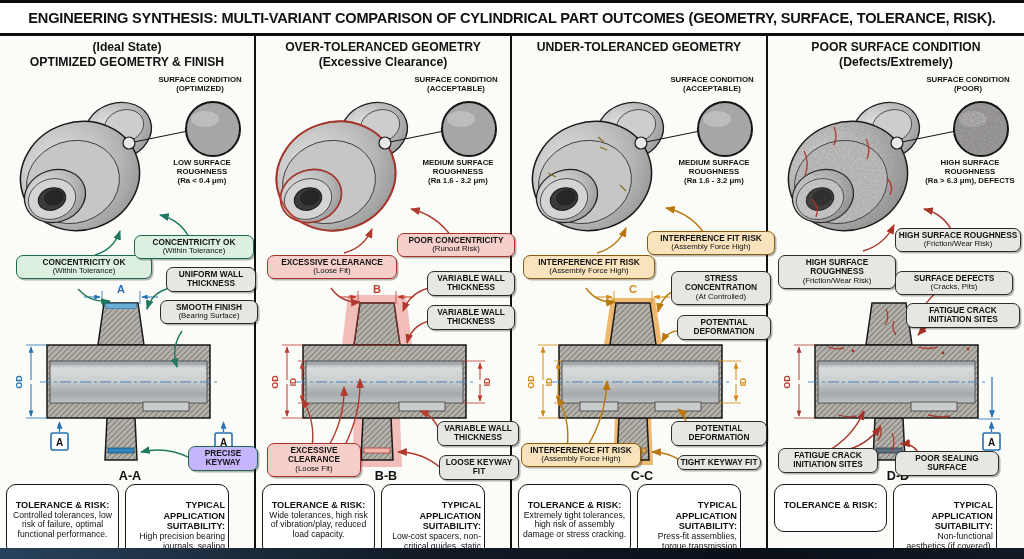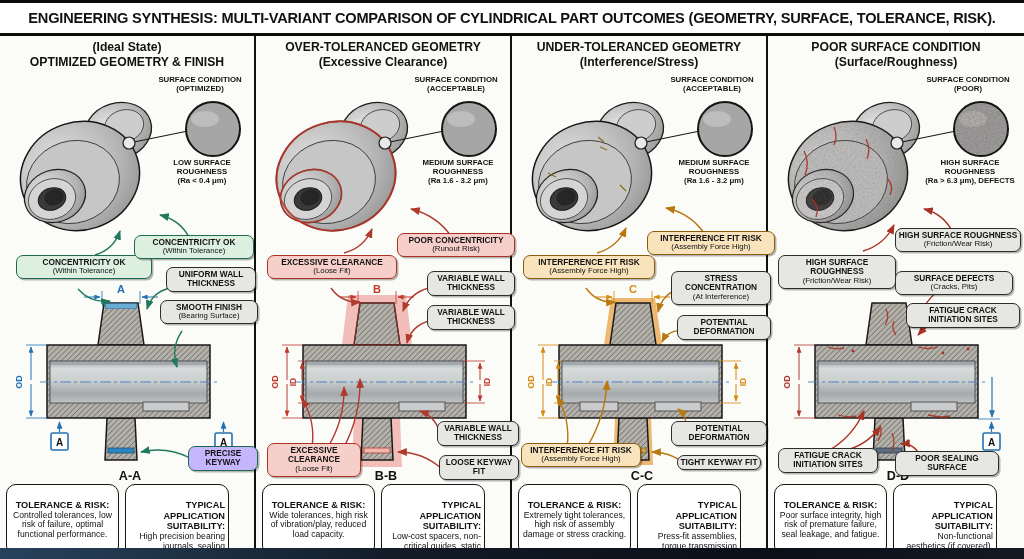--- a/index.html
+++ b/index.html
@@ -364,21 +364,20 @@
             <path d="M168,207 Q150.36561273819333,212.91847834334388 146,231" fill="none" stroke="#b9770e" stroke-width="1.4" marker-end="url(#ah2)"></path>
             <path d="M172,250 Q156.9750776405004,247.45015528100075 150,261" fill="none" stroke="#b9770e" stroke-width="1.4" marker-end="url(#ah2)"></path>
             <path d="M172,352 Q177.731282501308,337.817179374673 166,328" fill="none" stroke="#b9770e" stroke-width="1.4" marker-end="url(#ah2)"></path>
             <path d="M178,388 Q162.67529454052428,371.28463573294573 140,371" fill="none" stroke="#b9770e" stroke-width="1.4" marker-end="url(#ah2)"></path>
             <path d="M55,366 Q58.82522608121828,339.23495478375634 45,316" fill="none" stroke="#b9770e" stroke-width="1.4" marker-end="url(#ah2)"></path>
             <path d="M75,366 Q93.61321963990126,335.61006655754585 95,300" fill="none" stroke="#b9770e" stroke-width="1.4" marker-end="url(#ah2)"></path>
           </g>
         </svg>
       <div class="col-header">
         <div>UNDER-TOLERANCED GEOMETRY</div>
-        <div>(Interference/Stress)</div>
       </div>
       <div class="surface-note head">
         <div>SURFACE CONDITION</div>
         <div>(ACCEPTABLE)</div>
       </div>
       <div class="surface-note rough">
         <div>MEDIUM SURFACE ROUGHNESS</div>
         <div>(Ra 1.6 - 3.2 μm)</div>
       </div>
       <div class="section-label">C-C</div>
@@ -393,21 +392,21 @@
     <div class="callout" style="left: 135px; top: 195px; width: 122px; background: rgb(248, 227, 189); border-color: rgb(141, 92, 10);">
           <div>INTERFERENCE FIT RISK</div>
           <div class="sub">(Assembly Force High)</div>
         </div>
         <div class="callout" style="left: 11px; top: 219px; width: 126px; background: rgb(248, 227, 189); border-color: rgb(141, 92, 10);">
           <div>INTERFERENCE FIT RISK</div>
           <div class="sub">(Assembly Force High)</div>
         </div>
         <div class="callout" style="left: 159px; top: 235px; width: 94px;">
           <div>STRESS CONCENTRATION</div>
-          <div class="sub">(At Interference)</div>
+          <div class="sub">(At Controlled)</div>
         </div>
         <div class="callout" style="left: 165px; top: 279px; width: 88px;">
           <div>POTENTIAL DEFORMATION</div>
         </div>
         <div class="callout" style="left: 159px; top: 385px; width: 90px;">
           <div>POTENTIAL DEFORMATION</div>
         </div>
         <div class="callout" style="left: 165px; top: 419px; width: 78px;">
           <div>TIGHT KEYWAY FIT</div>
         </div>
@@ -509,34 +508,33 @@
             <path d="M185,152 Q176.23810942630803,133.0664511098778 156,128" fill="none" stroke="#a93226" stroke-width="1.4" marker-end="url(#ah3)"></path>
             <path d="M186,198 Q159.3405393394365,213.9459448540332 146,242" fill="none" stroke="#a93226" stroke-width="1.4" marker-end="url(#ah3)"></path>
             <path d="M193,232 Q167.40071776117412,234.98776653320394 150,254" fill="none" stroke="#a93226" stroke-width="1.4" marker-end="url(#ah3)"></path>
             <path d="M60,370 Q84.6896473162245,356.02068258460207 96,330" fill="none" stroke="#a93226" stroke-width="1.4" marker-end="url(#ah3)"></path>
             <path d="M74,370 Q97.80593692249184,365.6094001272787 112,346" fill="none" stroke="#a93226" stroke-width="1.4" marker-end="url(#ah3)"></path>
             <path d="M152,376 Q147.58215524032792,362.07223464875153 133,363" fill="none" stroke="#a93226" stroke-width="1.4" marker-end="url(#ah3)"></path>
           </g>
         </svg>
       <div class="col-header">
         <div>POOR SURFACE CONDITION</div>
-        <div>(Surface/Roughness)</div>
+        <div>(Defects/Extremely)</div>
       </div>
       <div class="surface-note head">
         <div>SURFACE CONDITION</div>
         <div>(POOR)</div>
       </div>
       <div class="surface-note rough">
         <div>HIGH SURFACE ROUGHNESS</div>
         <div>(Ra &gt; 6.3 μm), DEFECTS</div>
       </div>
       <div class="section-label">D-D</div>
       <div class="info-box box1">
         <div class="info-title">TOLERANCE &amp; RISK:</div>
-        <div class="info-body">Poor surface integrity, high risk of premature failure, seal leakage, and fatigue.</div>
       </div>
       <div class="info-box box2">
         <div class="info-title">TYPICAL APPLICATION SUITABILITY:</div>
         <div class="info-body">Non-functional aesthetics (if covered), rough prototypes, disposable parts.</div>
       </div>
     <div class="callout" style="left: 127px; top: 192px; width: 120px;">
           <div>HIGH SURFACE ROUGHNESS</div>
           <div class="sub">(Friction/Wear Risk)</div>
         </div>
         <div class="callout" style="left: 10px; top: 219px; width: 112px;">

